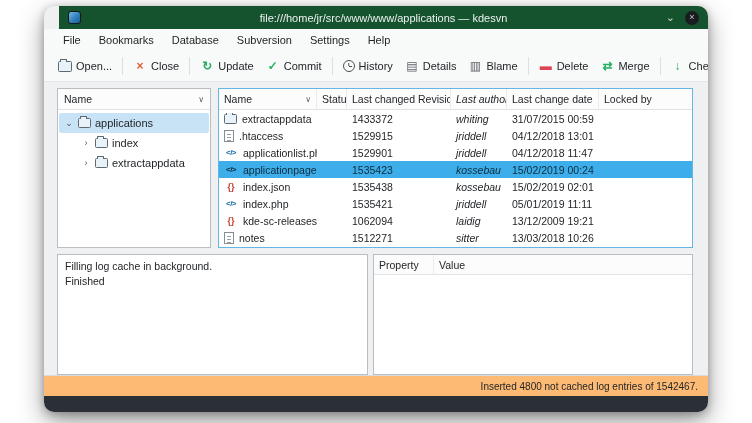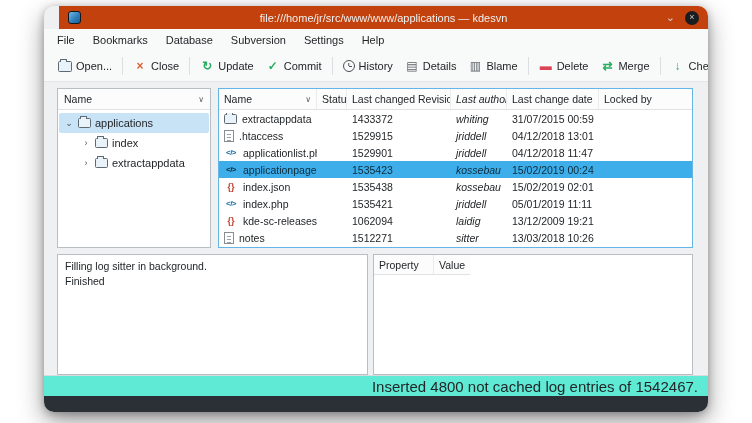--- a/index.html
+++ b/index.html
@@ -7,35 +7,35 @@
   body { background:#ffffff; font-family:"Liberation Sans", sans-serif; position:relative; overflow:hidden; }
 
   .window {
     position:absolute; left:44px; top:6px; width:664px; height:406px;
     border-radius:10px; overflow:hidden; background:#eef0f1;
     box-shadow:0 10px 26px rgba(0,0,0,.38), 0 2px 8px rgba(0,0,0,.28);
     display:flex; flex-direction:column;
   }
 
   
-  .titlebar { height:23px; background:#c2410c; flex:0 0 auto; position:relative;
+  .titlebar { height:23px; background:#14532d; flex:0 0 auto; position:relative;
     display:flex; align-items:center; padding:0 9px;margin-left:15px; }
   .app-icon { width:13px; height:13px; border-radius:3px;
     background:linear-gradient(135deg,#6fb7e8 0%,#2d7cb8 60%,#1f5d8f 100%);
     border:1px solid #10181e; }
   .title-text { position:absolute; left:60px; right:60px; text-align:center;
     font-size:11px; color:#eef1f2; white-space:nowrap; overflow:hidden; }
   .win-controls { margin-left:auto; display:flex; align-items:center; gap:10px; z-index:2; }
   .min-btn { color:#cfd3d6; font-size:11px; line-height:1; cursor:default; }
   .close-btn { width:14px; height:14px; border-radius:50%; background:#191d20;
     color:#c7cbce; font-size:9px; line-height:1; display:flex; align-items:center; justify-content:center; }
 
   
   .menubar { height:22px; background:#f8f9f9; flex:0 0 auto;
-    display:flex; align-items:stretch; padding-left:4px; font-size:11px; color:#232629; }
+    display:flex; align-items:stretch; padding-left:10px; font-size:11px; color:#232629; }
   .menu-item { padding:0 9px; display:flex; align-items:center; }
 
   
   .toolbar { height:31px; background:#f8f9f9; flex:0 0 auto;
     display:flex; align-items:center; padding:0 8px; border-bottom:1px solid #e4e6e8; }
   .tb-btn { display:flex; align-items:center; gap:4px; padding:3px 6px; border-radius:3px;
     font-size:11px; color:#232629; white-space:nowrap; }
   .tb-sep { width:1px; height:18px; background:#dcdfe1; margin:0 4px; flex:0 0 auto; }
   .tb-glyph { font-size:12px; line-height:1; font-weight:bold; width:14px; text-align:center; }
   .g-close { color:#dd6137; }
@@ -105,30 +105,30 @@
   .fcell { padding:0 5px; overflow:hidden; white-space:nowrap; }
   .name-cell { display:flex; align-items:center; gap:5px; }
   .frow.selected { background:#3daee9; color:#0d2c3d; }
   .frow.selected .icon-code { color:#0d2c3d; }
 
   
   .log-pane { width:311px; flex:0 0 auto; padding:4px 7px; font-size:10.5px;
     color:#232629; line-height:1.4; overflow:hidden; }
 
   
-  .prop-pane { flex:1; display:flex; min-width:0; }
+  .prop-pane { flex:1; display:flex; flex-direction:column; min-width:0; }
   .prop-head { display:flex; height:20px; border-bottom:1px solid #e0e3e5; background:#fcfcfc;
     font-size:10.5px; color:#232629; flex:0 0 auto; }
   .ph-property { width:60px; padding:0 5px; border-right:1px solid #e9ebec; display:flex; align-items:center; }
   .ph-value { flex:1; padding:0 5px; display:flex; align-items:center; }
   .prop-body { flex:1; background:#ffffff; }
 
   
   .statusbar { height:21px; flex:0 0 auto; display:flex; align-items:center; justify-content:flex-end;
-    padding:0 10px; font-size:15px; color:#232629; border-top:1px solid #d9dcde; background:#5eead4; }
+    padding:0 10px; font-size:10px; color:#232629; border-top:1px solid #d9dcde; background:#fdba74; }
   .window-base { height:16px; flex:0 0 auto; background:#2b3036; }
 </style>
 </head>
 <body>
 
 <div class="window">
 
   <div class="titlebar">
     <span class="app-icon"></span>
     <span class="title-text">file:///home/jr/src/www/www/applications — kdesvn</span>
@@ -333,21 +333,21 @@
             <div class="fcell col-date">13/03/2018 10:26</div>
             <div class="fcell col-locked"></div>
           </div>
         </div>
       </div>
     </div>
 
     <div class="panes-bottom">
 
       <div class="pane log-pane">
-        <div>Filling log sitter in background.</div>
+        <div>Filling log cache in background.</div>
         <div>Finished</div>
       </div>
 
       <div class="pane prop-pane">
         <div class="prop-head">
           <div class="ph-property">Property</div>
           <div class="ph-value">Value</div>
         </div>
         <div class="prop-body"></div>
       </div>

